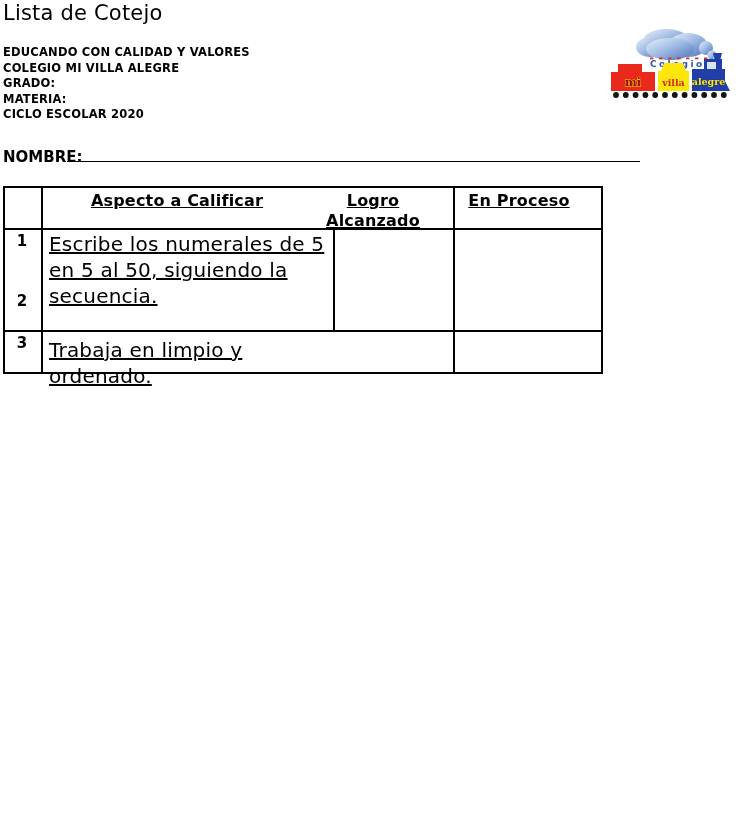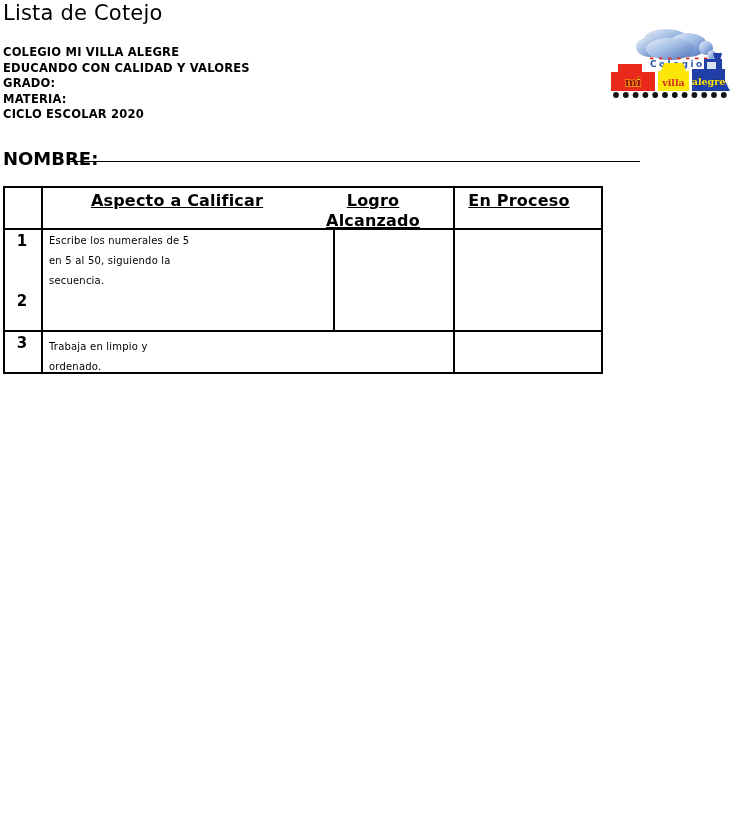--- a/index.html
+++ b/index.html
@@ -3,21 +3,21 @@
 <meta charset="utf-8">
 <style>
   * { margin:0; padding:0; box-sizing:border-box; }
   body { background:#ffffff; }
   .page {
     position:relative; width:756px; height:820px; background:#ffffff;
     font-family:"DejaVu Sans", sans-serif; color:#000; overflow:hidden;
   }
   .doc-title { position:absolute; left:3px; top:1px; font-size:21px; font-weight:normal; letter-spacing:0.2px; }
   .school-block { position:absolute; left:3px; top:45px; font-size:11.5px; font-weight:bold; line-height:15.5px; letter-spacing:0.2px; }
-  .nombre-label { position:absolute; left:3px; top:148px; font-size:18px; font-weight:bold; }
+  .nombre-label { position:absolute; left:3px; top:148px; font-size:15px; font-weight:bold; }
   .nombre-line { position:absolute; left:67px; top:161px; width:573px; height:0; border-top:1.6px solid #000; }
   .logo-wrap { position:absolute; left:608px; top:27px; width:122px; height:72px; }
 
   .tbl { position:absolute; left:3px; top:186px; width:600px; height:188px; }
   .ln { position:absolute; background:#000; }
   .h-top   { left:0;   top:0;    width:600px; height:2px; }
   .h-head  { left:0;   top:42px; width:600px; height:2px; }
   .h-mid   { left:0;   top:144px;width:600px; height:2px; }
   .h-bot   { left:0;   top:186px;width:600px; height:2px; }
   .v-left  { left:0;   top:0;    width:2px;  height:188px; }
@@ -26,33 +26,33 @@
   .v-proc  { left:450px;top:0;   width:2px;  height:188px; }
   .v-right { left:598px;top:0;   width:2px;  height:188px; }
 
   .th { position:absolute; font-size:16px; font-weight:bold; text-align:center; line-height:20px; letter-spacing:0.2px;text-decoration:underline; }
   .th-aspect   { left:40px;  top:5px; width:268px; }
   .th-achieved { left:308px; top:5px; width:124px; white-space:pre-line; }
   .th-proc     { left:452px; top:5px; width:128px; }
 
   .row-num { position:absolute; left:0; width:38px; text-align:center; font-size:15px; font-weight:bold; line-height:20px; }
   .num-1 { top:45px; } .num-2 { top:105px; } .num-3 { top:147px; }
-  .itm { position:absolute; left:46px; width:282px; font-size:10px; line-height:20px; white-space:pre-line; letter-spacing:0.2px; }
+  .itm { position:absolute; left:46px; width:282px; font-size:20px; line-height:26px; white-space:pre-line; letter-spacing:0.2px;text-decoration:underline; }
   .itm-1 { top:45px; } .itm-2 { top:105px; } .itm-3 { top:151px; }
 </style>
 </head>
 <body>
 
 <div class="page">
 
   <div class="doc-title">Lista de Cotejo</div>
 
   <div class="school-block">
+    <div>EDUCANDO CON CALIDAD Y VALORES</div>
     <div>COLEGIO MI VILLA ALEGRE</div>
-    <div>EDUCANDO CON CALIDAD Y VALORES</div>
     <div>GRADO:</div>
     <div>MATERIA:</div>
     <div>CICLO ESCOLAR 2020</div>
   </div>
 
   <div class="nombre-label">NOMBRE:</div>
   <div class="nombre-line"></div>
 
   <div class="logo-wrap">
     <svg width="122" height="72" viewBox="0 0 122 72" xmlns="http://www.w3.org/2000/svg">

